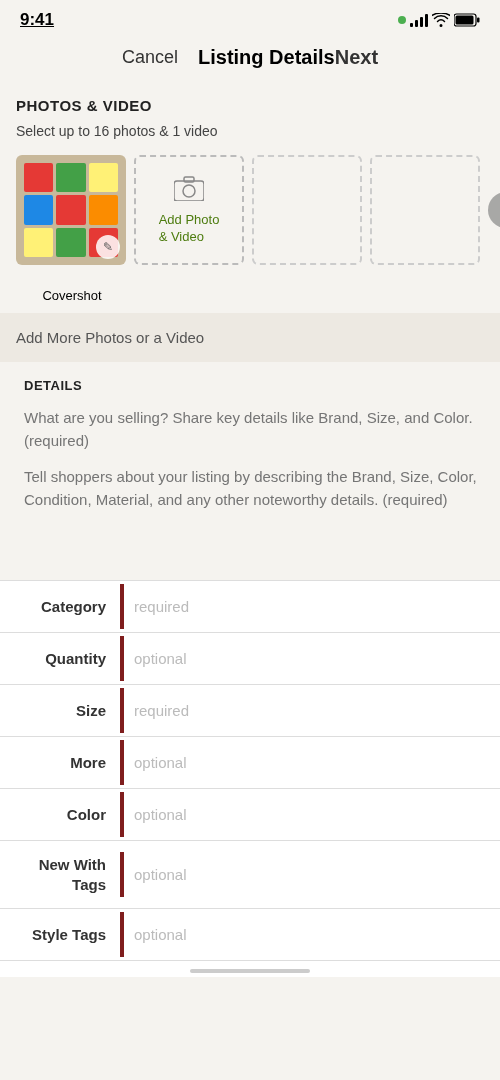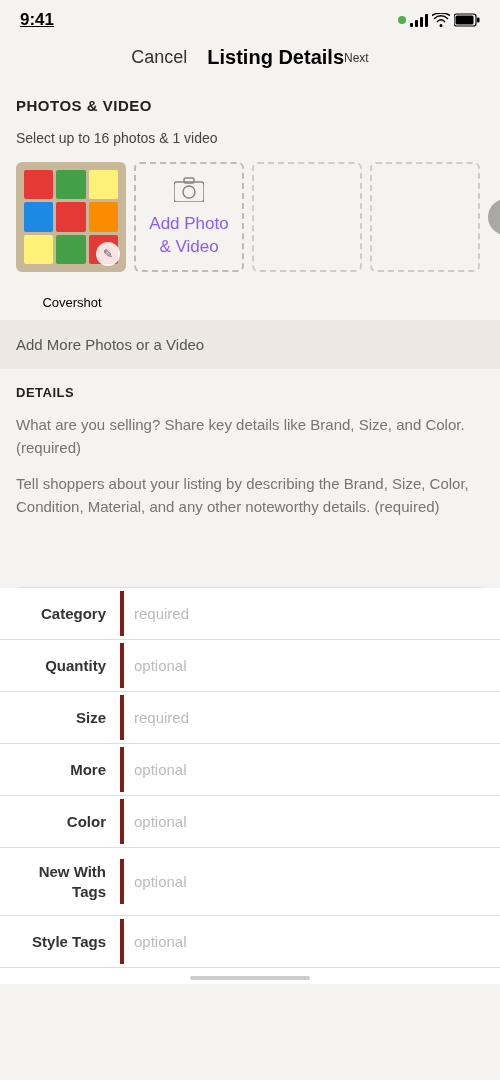--- a/index.html
+++ b/index.html
@@ -41,41 +41,42 @@
       color: #333;
       cursor: pointer;
     }
     .nav-title {
       font-size: 20px;
       font-weight: 700;
       color: #000;
       margin-left: 20px;
     }
     .nav-next {
-      font-size: 12px;
+      font-size: 20px;
       color: #333;
       cursor: pointer;
+      font-weight: bold;
     }
 
     
     .section-header {
       padding: 14px 16px 4px 16px;
       background: #f5f3ef;
     }
     .section-title {
       font-size: 15px;
       font-weight: 700;
       letter-spacing: 0.5px;
       color: #222;
       text-transform: uppercase;
     }
     .section-subtitle {
       font-size: 14px;
       color: #444;
-      margin-top: 16px;
+      margin-top: 9px;
     }
 
     
     .photos-scroll-container {
       background: #f5f3ef;
       padding: 12px 16px 8px 16px;
       overflow: hidden;
     }
     .photos-row {
       display: flex;
@@ -141,23 +142,22 @@
       gap: 4px;
       cursor: pointer;
       flex-shrink: 0;
       background: #f5f3ef;
     }
     .photo-add-icon {
       font-size: 26px;
       color: #888;
     }
     .photo-add-label {
-      font-size: 17px;
-      color: #8b5cf6;
-      text-align: center;
+      font-size: 13px;
+      color: #4d7c0f;
       line-height: 1.3;
     }
 
     .photo-empty-slot {
       width: 110px;
       height: 110px;
       border: 2px dashed #ccc;
       border-radius: 6px;
       flex-shrink: 0;
       background: #f5f3ef;
@@ -186,21 +186,21 @@
       text-align: left;
       font-size: 15px;
       color: #555;
       cursor: pointer;
       margin-top: 2px;
     }
 
     
     .details-section {
       background: #f5f3ef;
-      padding: 16px 16px 0 16px;
+      padding: 16px 16px 0 24px;
     }
     .details-title {
       font-size: 13px;
       font-weight: 700;
       letter-spacing: 0.5px;
       color: #222;
       text-transform: uppercase;
       margin-bottom: 14px;
     }
 
@@ -227,21 +227,20 @@
       resize: none;
       margin-bottom: 10px;
       font-family: inherit;
     }
 
     
     .form-table {
       width: 100%;
       border-top: 1px solid #ddd;
       margin-top: 10px;
-      border-radius: 22px;
     }
     .form-row {
       display: flex;
       align-items: center;
       border-bottom: 1px solid #ddd;
       min-height: 52px;
       background: #fff;
     }
     .form-label {
       width: 120px;

